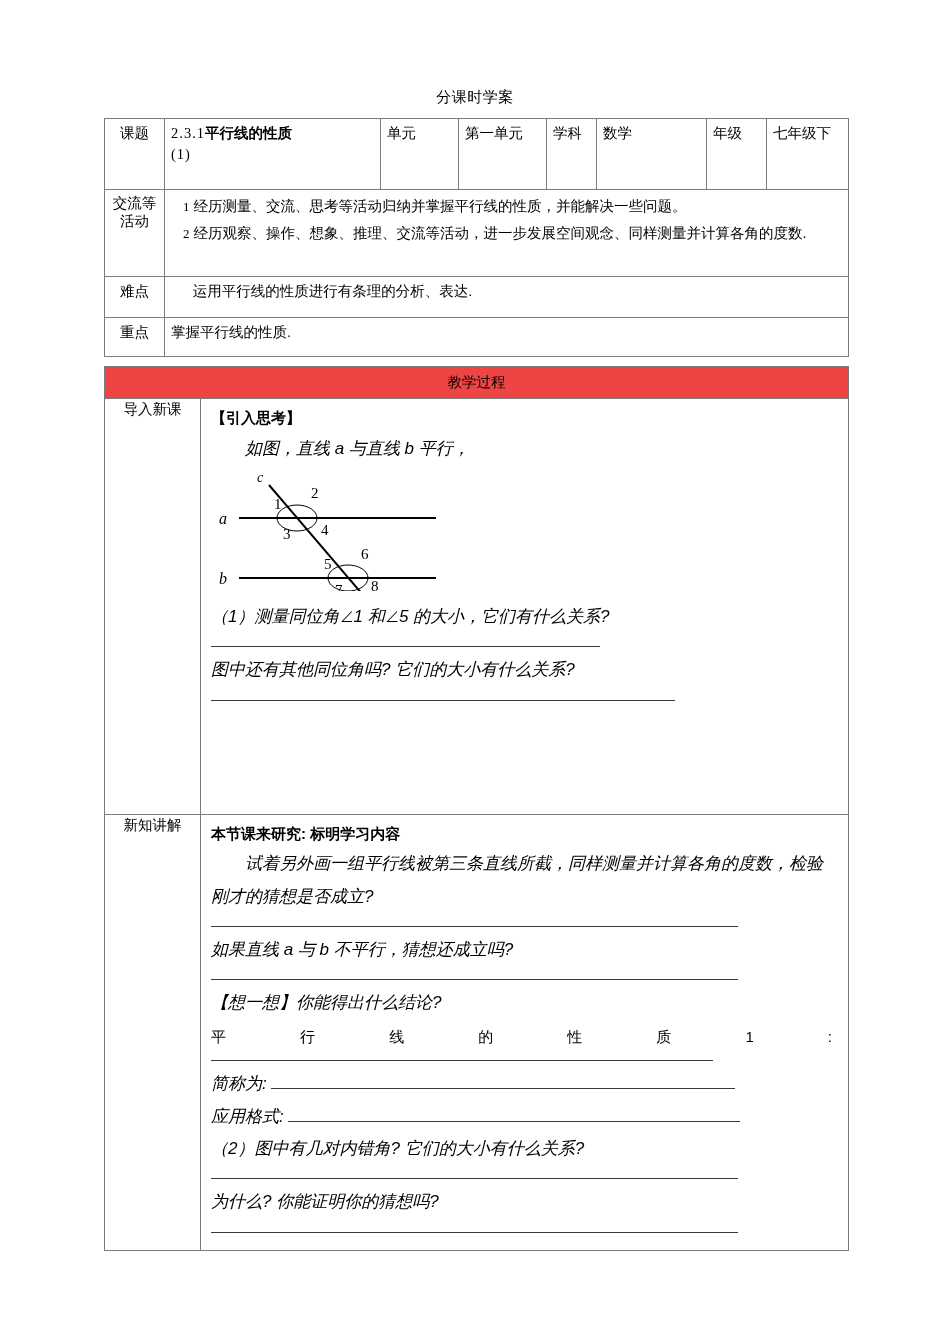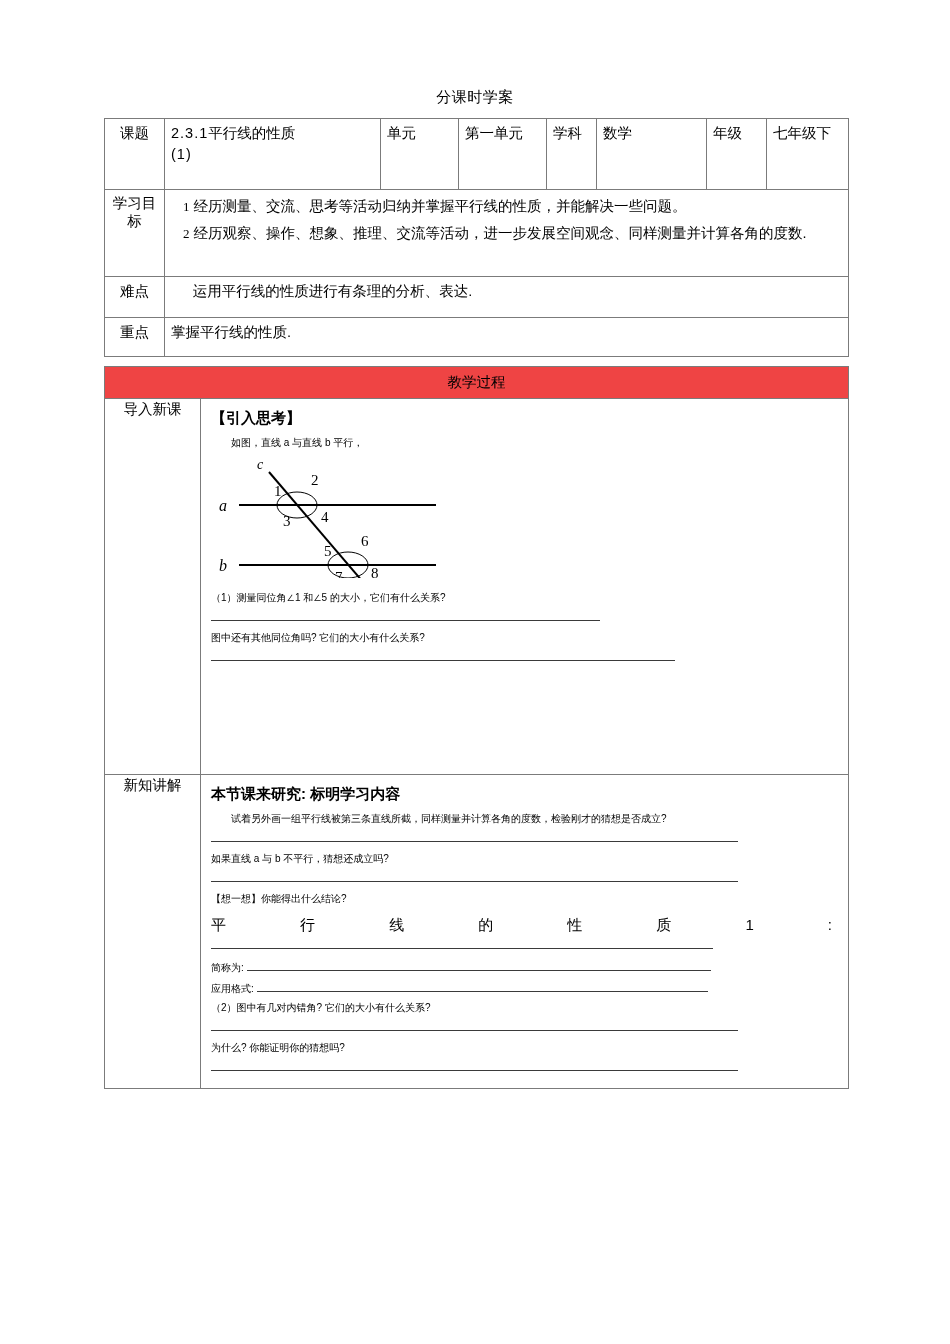--- a/index.html
+++ b/index.html
@@ -60,26 +60,26 @@
     font-size: 14.5px;
   }
   .lbl-cell.two-line { line-height: 1.25; }
   .topic-cell {
     font-size: 20px;
     line-height: 1.3;
     vertical-align: top;
     font-family: "Liberation Serif", serif;
   }
   .topic-cell .num {
-    font-family: Liberation Sans, sans-serif;
+    font-family: Liberation Serif, serif;
     letter-spacing: 1px;
   }
   .topic-cell .bold-cn {
     font-family: "Liberation Sans", sans-serif;
-    font-weight: normal;
+    font-weight: bold;
   }
   .val-cell {
     font-size: 14.5px;
     vertical-align: top;
   }
   .obj-cell { padding-top: 5px; }
   .obj-line {
     font-size: 14.5px;
     line-height: 1.7;
     margin: 0 0 2px 12px;
@@ -116,23 +116,24 @@
     padding: 8px 10px 10px 10px !important;
     font-size: 14.5px;
   }
   .bold-head {
     font-weight: bold;
     font-family: "Liberation Sans", sans-serif;
     font-size: 15px;
     margin-bottom: 4px;
   }
   .para {
-    font-size: 10px;
+    font-size: 17px;
     line-height: 1.9;
     margin: 0;
+    font-style: italic;
   }
   .para.ind { text-indent: 2em; }
   .blank {
     border-bottom: 1px solid #3a3a3a;
     height: 0;
     margin: 13px 0 7px 0;
   }
   .justified-line {
     display: flex;
     justify-content: space-between;
@@ -182,21 +183,21 @@
       </td>
       <td class="val-cell">单元</td>
       <td class="val-cell">第一单元</td>
       <td class="val-cell">学科</td>
       <td class="val-cell">数学</td>
       <td class="val-cell">年级</td>
       <td class="val-cell">七年级下</td>
     </tr>
     <tr>
       <td class="lbl-cell two-line">
-        <span>学习目标</span>
+        <span>交流等活动</span>
       </td>
       <td class="obj-cell" colspan="7" style="height:78px">
         <p class="obj-line">
           <span class="idx">1</span>
           <span>经历测量、交流、思考等活动归纳并掌握平行线的性质，并能解决一些问题。</span>
         </p>
         <p class="obj-line">
           <span class="idx">2</span>
           <span>经历观察、操作、想象、推理、交流等活动，进一步发展空间观念、同样测量并计算各角的度数.</span>
         </p>

